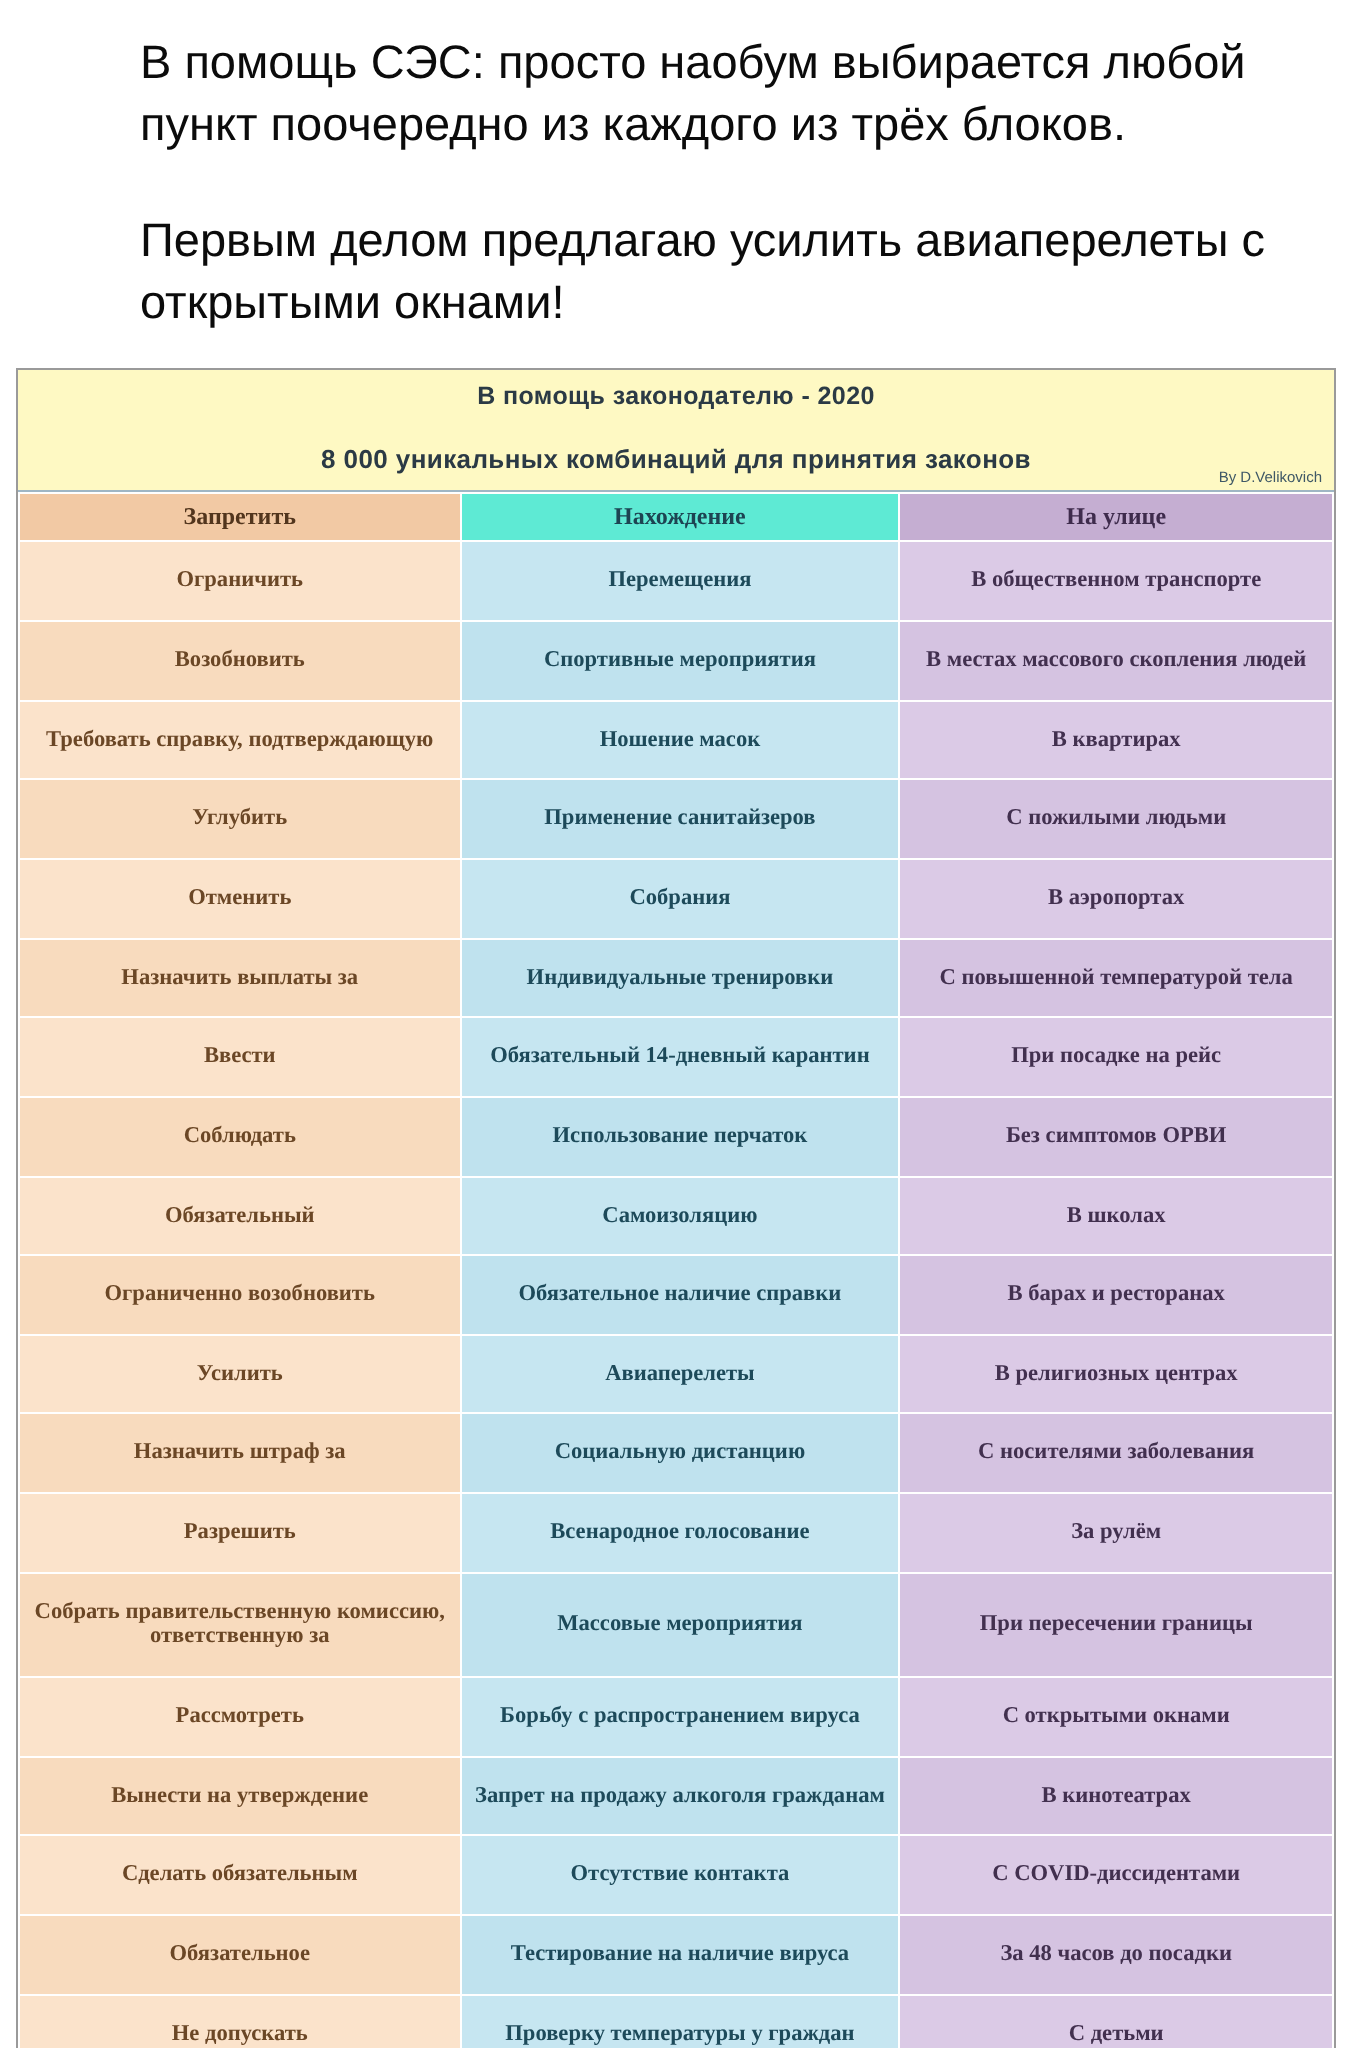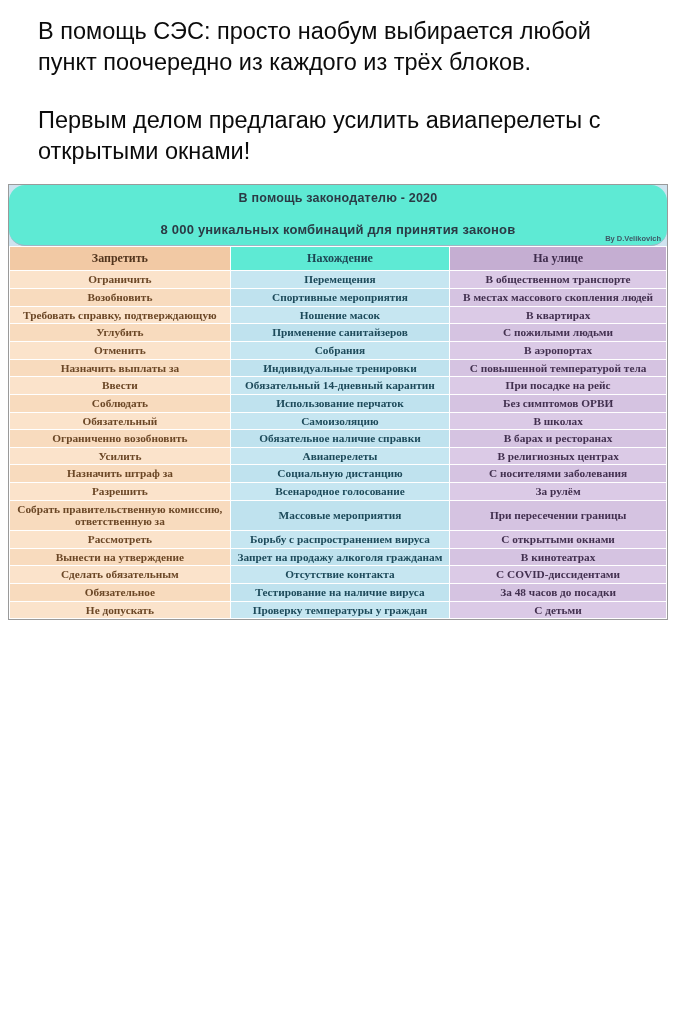--- a/index.html
+++ b/index.html
@@ -12,75 +12,75 @@
     height: 1024px;
     font-family: "Liberation Sans", sans-serif;
     overflow: hidden;
   }
   .caption {
     padding: 16px 30px 4px 38px;
     color: #0b0b0b;
     font-size: 23.5px;
     line-height: 1.34;
     font-weight: 400;
+    margin-left: 32px;
   }
   .caption p { margin: 0; }
   .caption .gap { height: 26px; }
 
   .table-wrap {
     margin: 12px 8px 0 8px;
     border: 1px solid #9a9a9a;
     background: #cfe3ef;
   }
 
   .title-block {
-    background: #5eead4;
+    background: #fef9c3;
     border-bottom: 1px solid #9fb6c4;
     padding: 6px 8px 8px 8px;
     position: relative;
     text-align: center;
-    border-radius: 16px;
   }
   .title-line1 {
     font-size: 12.5px;
     font-weight: bold;
     color: #2b3a45;
     letter-spacing: .2px;
   }
   .title-line2 {
     font-size: 13px;
     font-weight: bold;
     color: #2b3a45;
     margin-top: 17px;
     letter-spacing: .2px;
   }
   .credit {
     position: absolute;
     right: 6px;
     bottom: 2px;
     font-size: 7.5px;
-    font-weight: bold;
+    font-weight: normal;
     color: #3f5866;
   }
 
   table {
     border-collapse: collapse;
     width: 100%;
     table-layout: fixed;
     font-family: Liberation Serif, serif;
   }
   col.c1 { width: 33.6%; }
   col.c2 { width: 33.4%; }
   col.c3 { width: 33.0%; }
 
   th, td {
     border: 1px solid #ffffff;
     text-align: center;
     vertical-align: middle;
-    padding: 2px 4px;
+    padding: 13px 4px;
     font-size: 11.3px;
     font-weight: bold;
     line-height: 1.12;
   }
   thead th {
     font-size: 12px;
     padding: 5px 4px;
   }
   thead th.h1 { background: #f2c9a4; color: #52351d; }
   thead th.h2 { background: #5eead4; color: #1d4452; }

